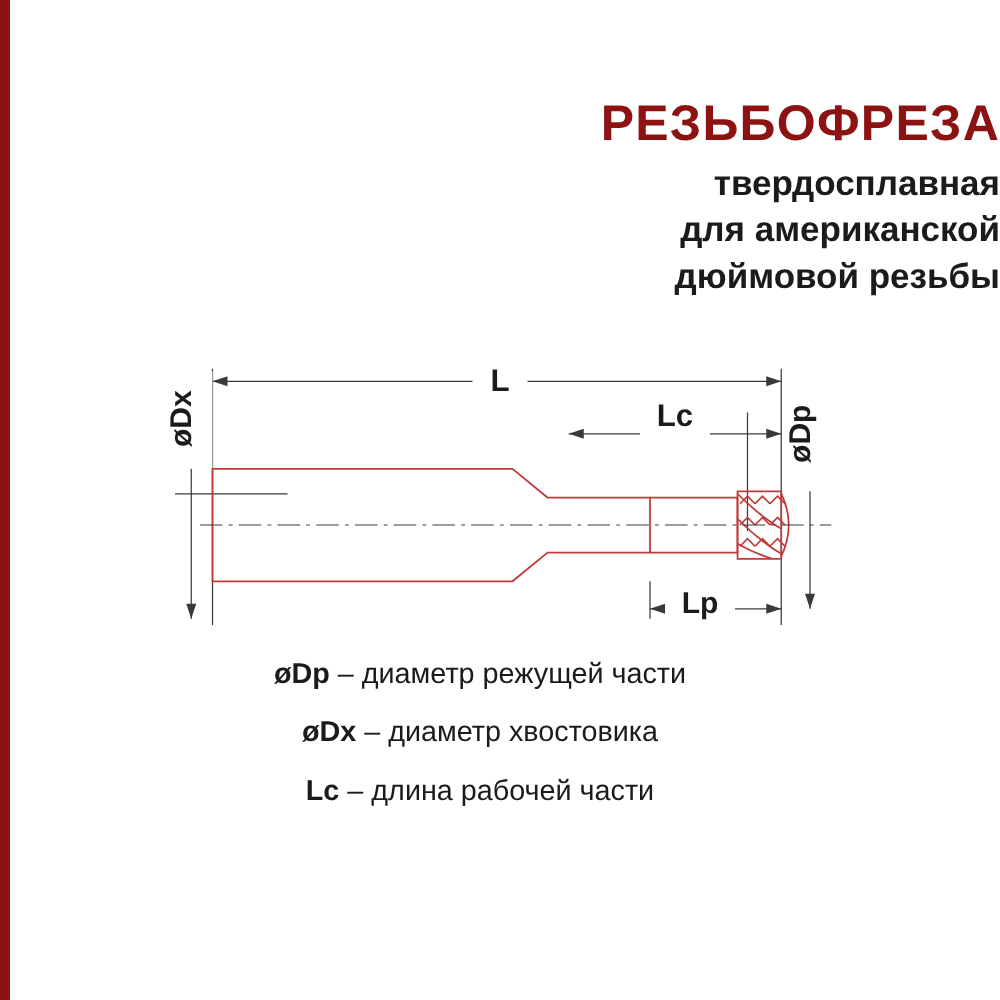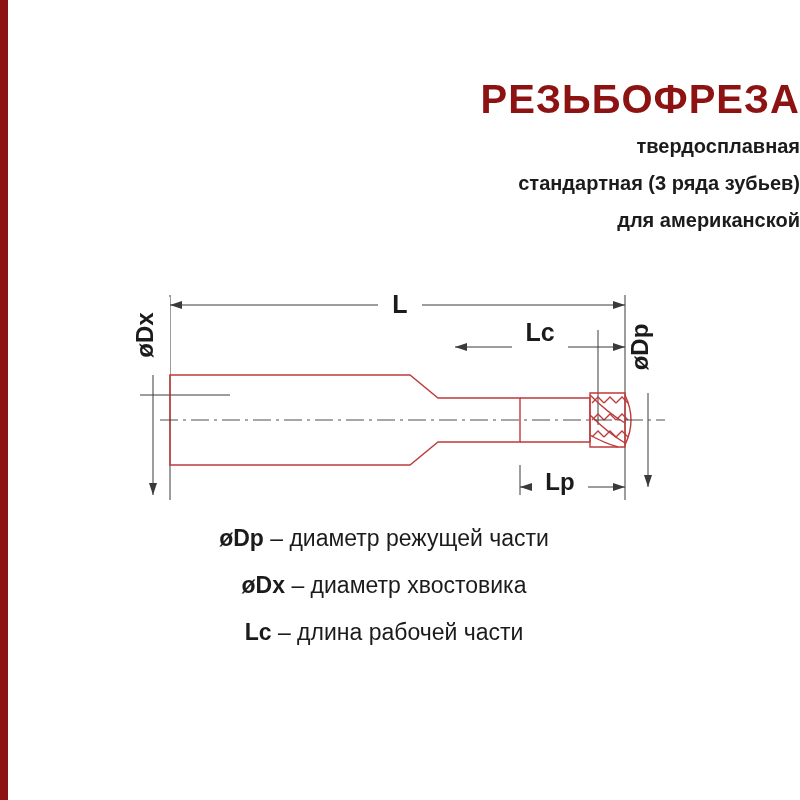--- a/index.html
+++ b/index.html
@@ -37,21 +37,21 @@
   }
   .main-title {
     font-size: 40px;
     font-weight: bold;
     color: #8d1212;
     letter-spacing: 1px;
     line-height: 46px;
   }
   .subtitle {
     margin-top: 6px;
-    font-size: 20px;
+    font-size: 28px;
     font-weight: bold;
     color: #1b1b1b;
     line-height: 37px;
   }
   .subtitle div {
     white-space: nowrap;
   }
   .diagram {
     position: absolute;
     left: 120px;
@@ -83,22 +83,22 @@
 <body>
 
 <div class="page">
 
   <div class="left-bar"></div>
 
   <div class="title-block">
     <div class="main-title">РЕЗЬБОФРЕЗА</div>
     <div class="subtitle">
       <div>твердосплавная</div>
-      <div>стандартная (3 ряда зубьев)</div>
       <div>для американской</div>
+      <div>дюймовой резьбы</div>
     </div>
   </div>
 
   <div class="diagram">
     <svg width="560" height="240" viewBox="0 0 560 240">
 
       <g stroke="#3a3a3a" stroke-width="1" fill="none">
         <line x1="50" y1="20" x2="50" y2="225"></line>
         <line x1="478" y1="55" x2="478" y2="150"></line>
         <line x1="505" y1="20" x2="505" y2="225"></line>

